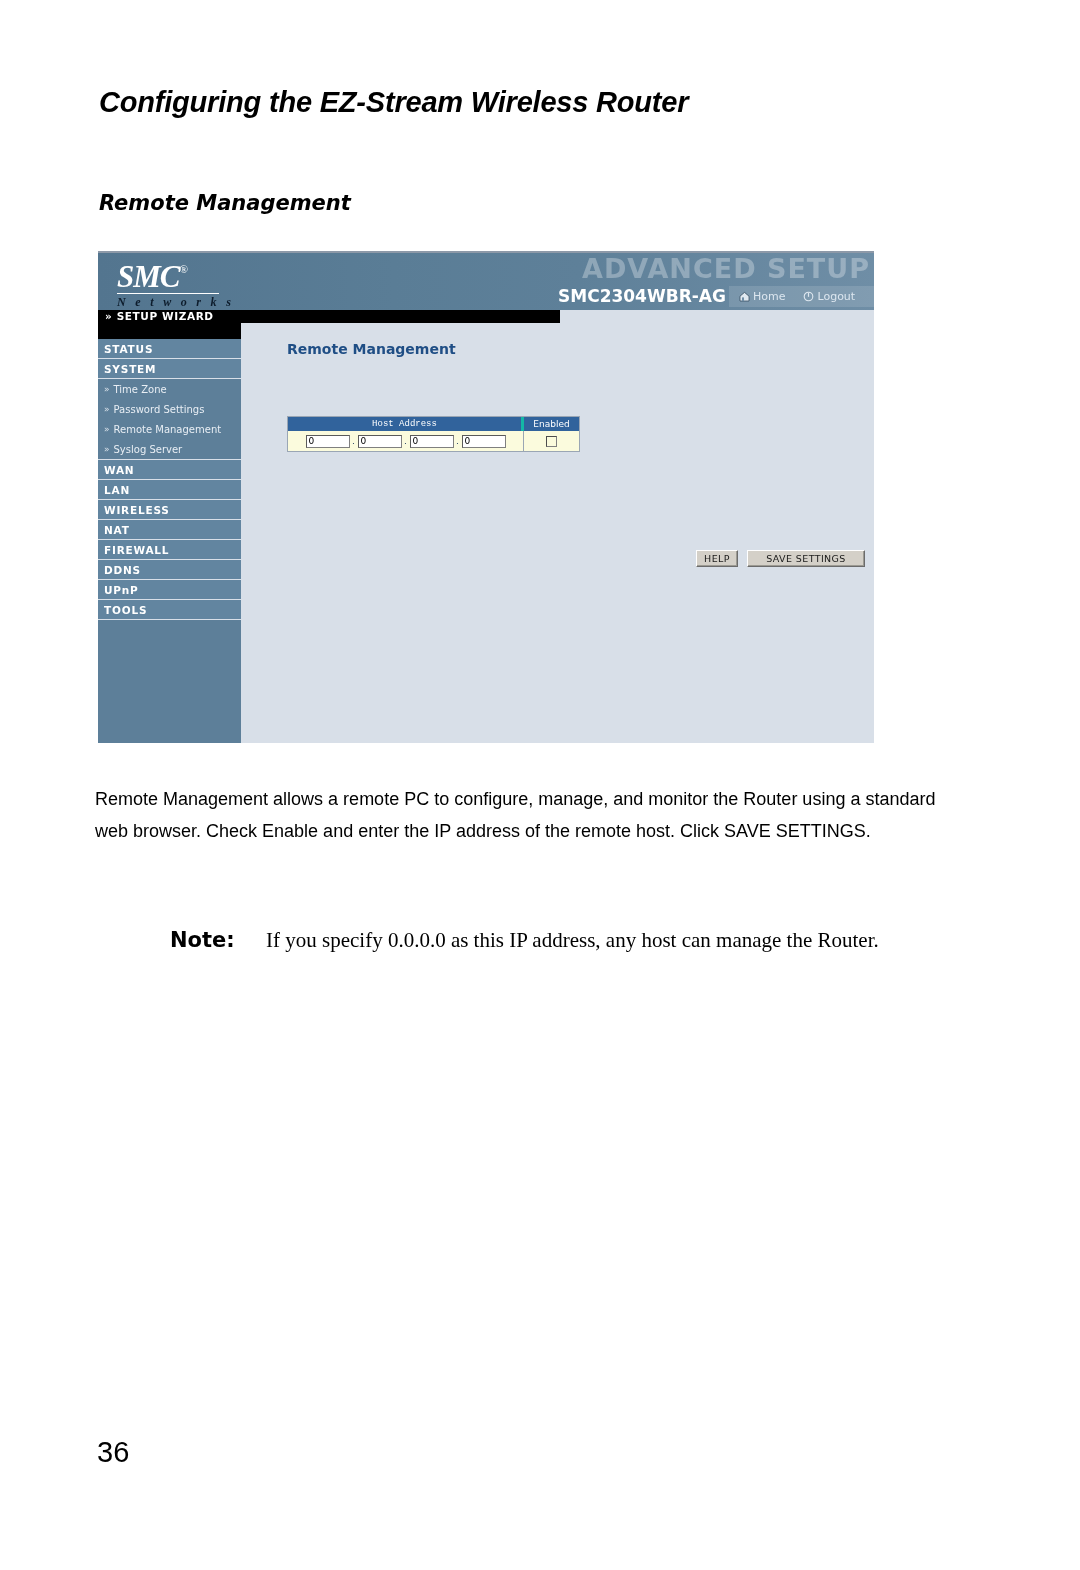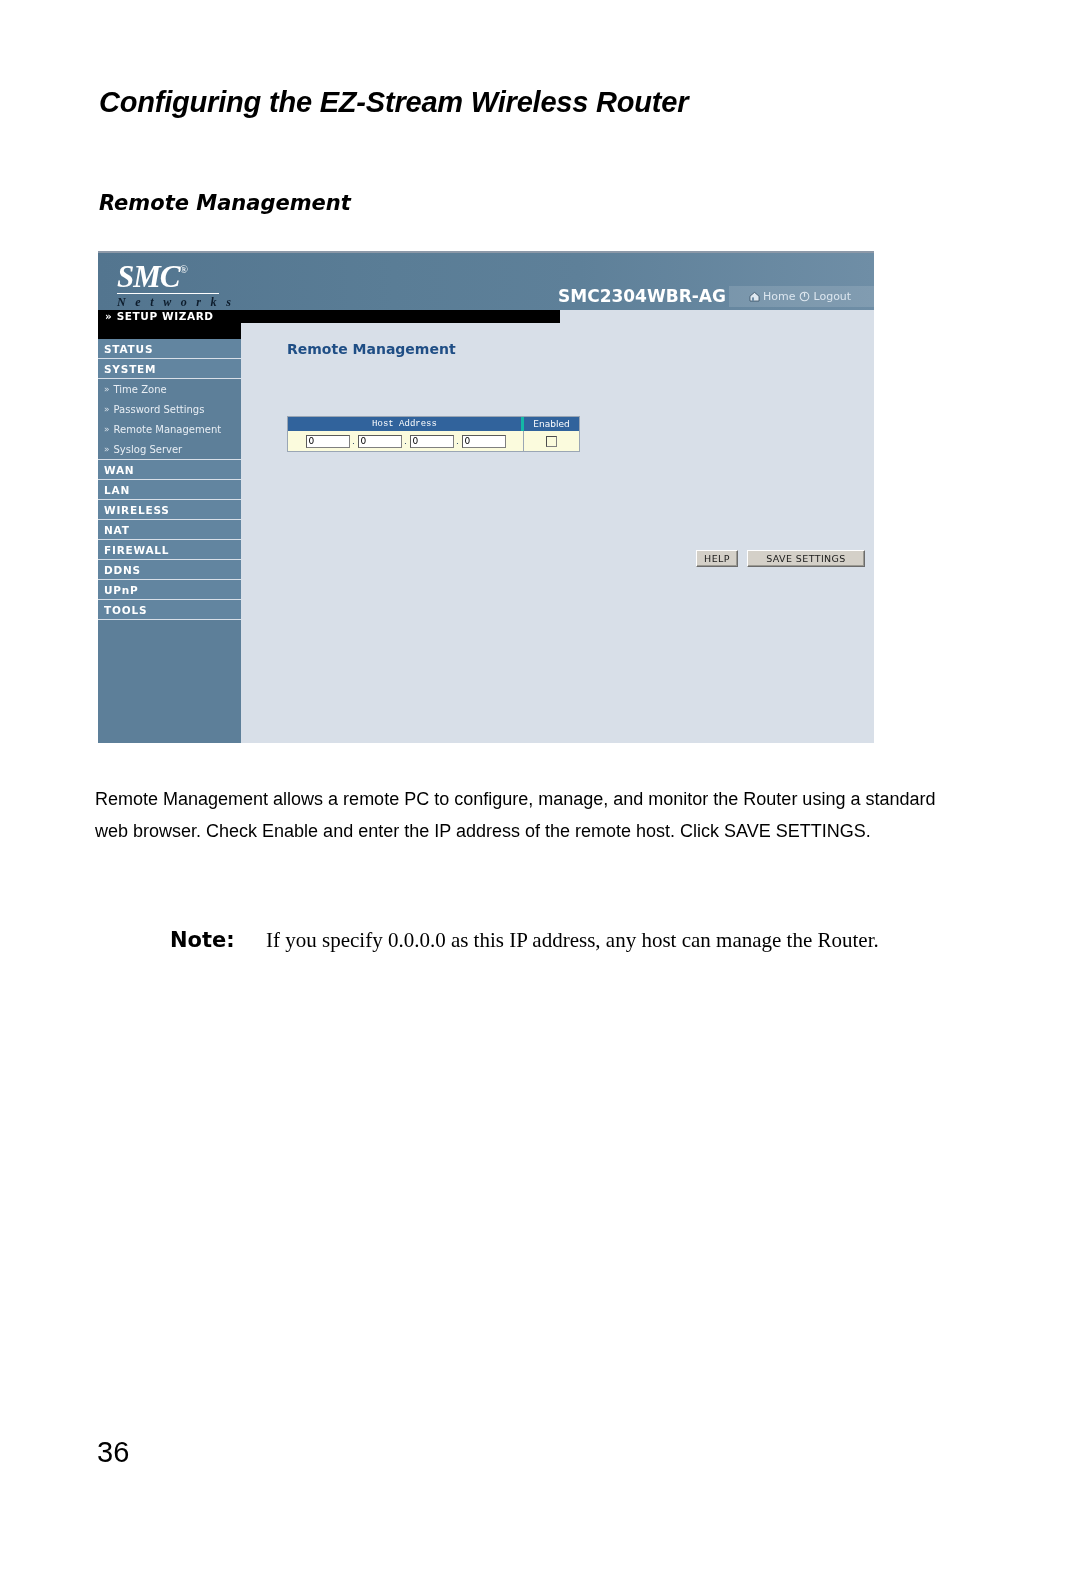--- a/index.html
+++ b/index.html
@@ -137,22 +137,22 @@
 
   .navbtns {
     position: absolute;
     left: 631px;
     top: 33px;
     width: 145px;
     height: 21px;
     background: rgba(255,255,255,0.13);
     display: flex;
     align-items: center;
-    gap: 4px;
-    padding-left: 20px;
+    gap: 18px;
+    padding-left: 10px;
     box-sizing: border-box;
   }
   .navbtn {
     display: flex;
     align-items: center;
     gap: 3px;
     font-family: "DejaVu Sans", sans-serif;
     font-size: 11px;
     color: #dce6ef;
     white-space: nowrap;
@@ -423,20 +423,21 @@
 <body>
 
 <div class="page">
 
   <div class="doc-title">Configuring the EZ-Stream Wireless Router</div>
   <div class="section-title">Remote Management</div>
 
   <div class="shot">
 
     <div class="shot-header">
+      <div class="adv-setup">ADVANCED SETUP</div>
 
       <div class="smc-logo">
         <div>
           <span class="smc-word">SMC</span><span class="smc-reg">®</span>
         </div>
         <div class="smc-rule"></div>
         <div class="smc-sub">N e t w o r k s</div>
       </div>
 
       <div class="model-name">SMC2304WBR-AG</div>

